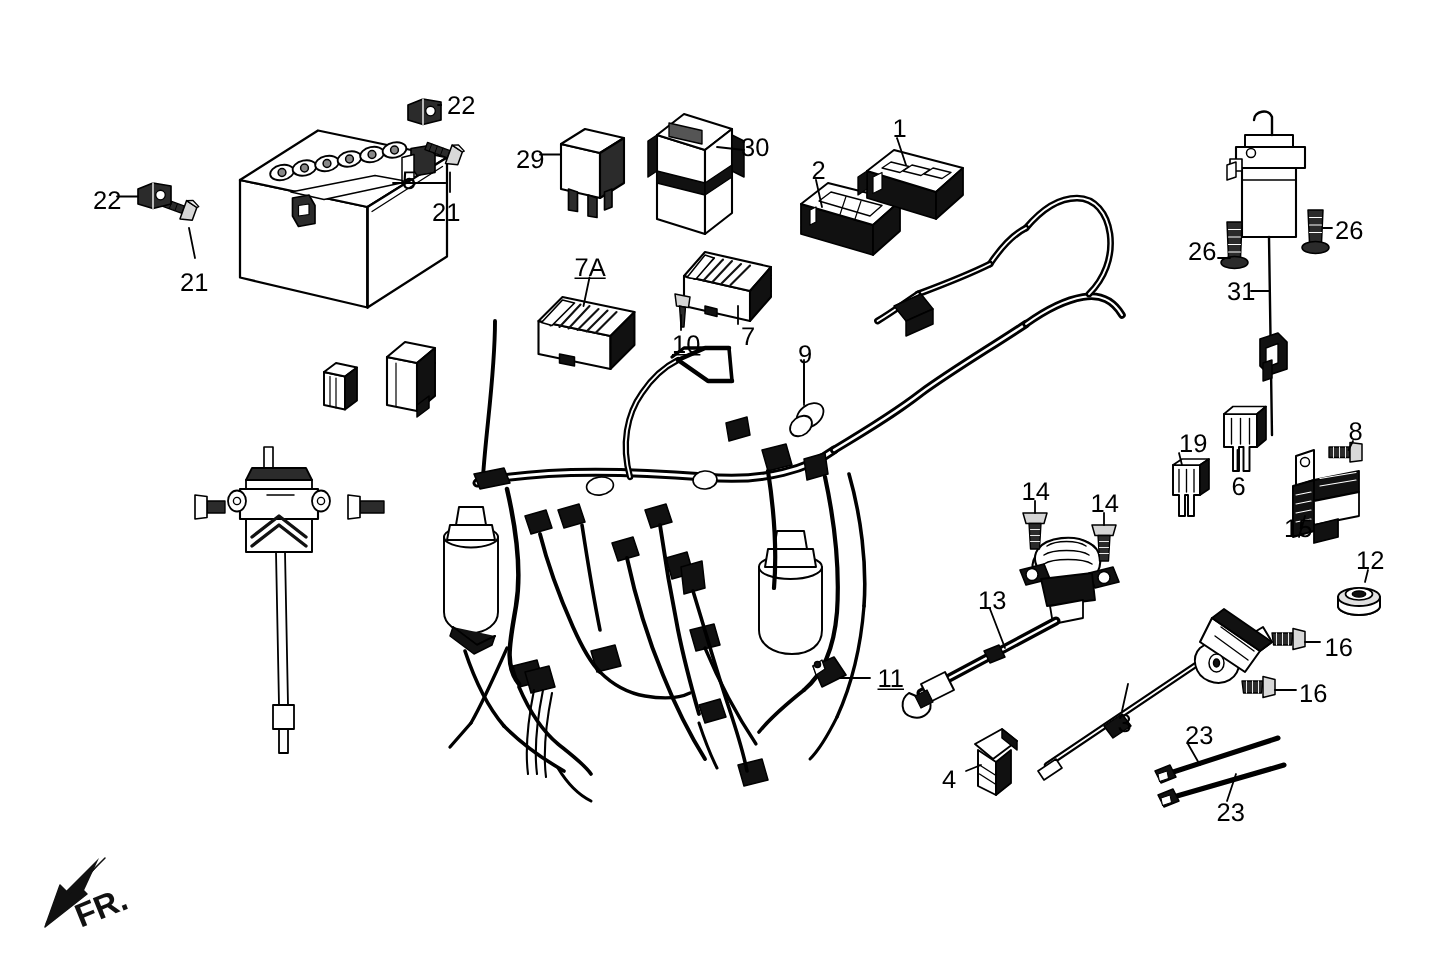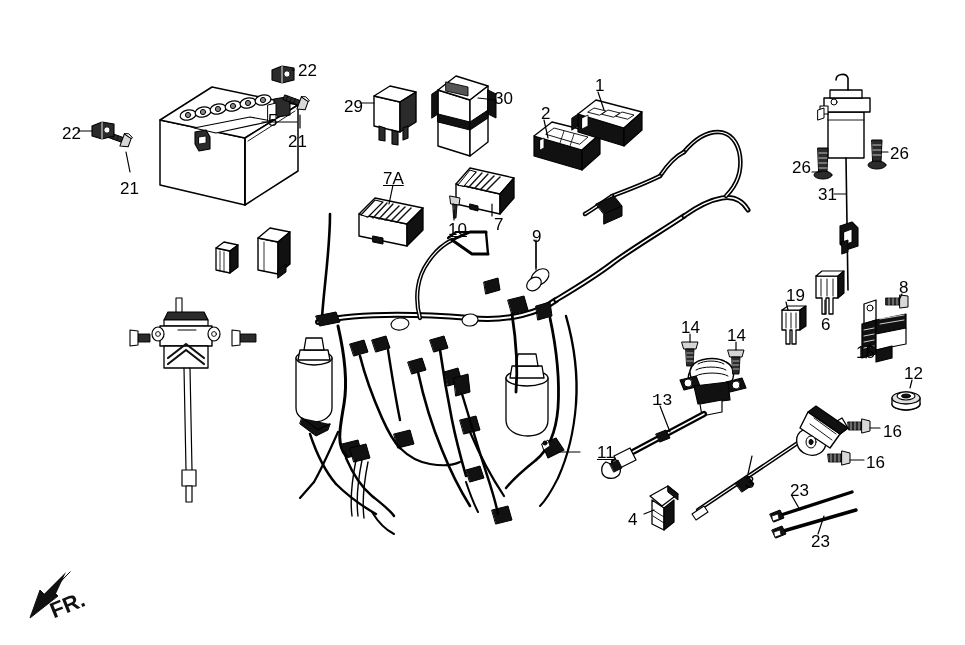--- a/index.html
+++ b/index.html
@@ -631,22 +631,22 @@
   <div class="callout-label" style="left:792px; top:159px;">26</div>
   <div class="callout-label" style="left:890px; top:145px;">26</div>
   <div class="callout-label" style="left:818px; top:186px;">31</div>
   <div class="callout-label" style="left:786px; top:287px;">19</div>
   <div class="callout-label" style="left:821px; top:316px;">6</div>
   <div class="callout-label" style="left:899px; top:279px;">8</div>
   <div class="callout-label" style="left:856px; top:344px;">15</div>
   <div class="callout-label" style="left:904px; top:365px;text-align:right;">12</div>
   <div class="callout-label" style="left:681px; top:319px;">14</div>
   <div class="callout-label" style="left:727px; top:327px;">14</div>
-  <div class="callout-label" style="left:652px; top:392px;font-family:Liberation Mono, monospace;">13</div>
-  <div class="callout-label" style="left:597px; top:444px;text-decoration:underline;">11</div>
+  <div class="callout-label" style="left:652px; top:392px;">13</div>
+  <div class="callout-label" style="left:585px; top:444px;text-decoration:underline;">11</div>
   <div class="callout-label" style="left:628px; top:511px;">4</div>
   <div class="callout-label" style="left:745px; top:474px;">3</div>
   <div class="callout-label" style="left:883px; top:423px;">16</div>
   <div class="callout-label" style="left:866px; top:454px;">16</div>
   <div class="callout-label" style="left:790px; top:482px;">23</div>
   <div class="callout-label" style="left:811px; top:533px;">23</div>
 
   <div class="fr-label" style="left:56px; top:598px;">FR.</div>
 
 </div>

